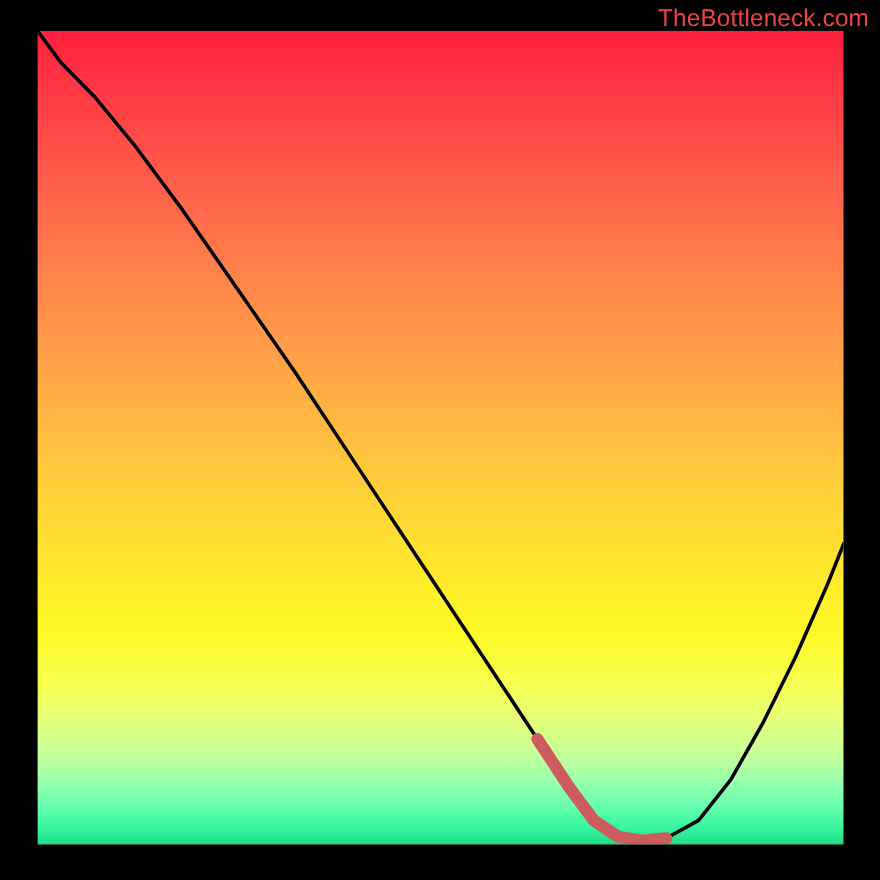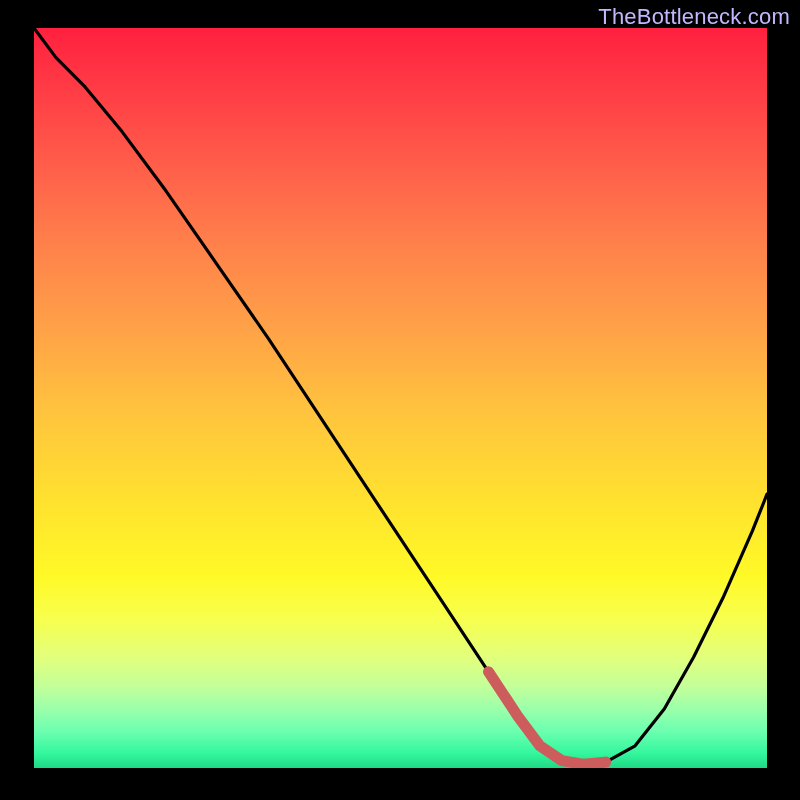--- a/index.html
+++ b/index.html
@@ -10,21 +10,21 @@
     height: 800px;
     background: #000;
   }
   .watermark {
     position: absolute;
     top: 4px;
     right: 10px;
     font-family: Arial, sans-serif;
     font-size: 22px;
     font-weight: 500;
-    color: #c4b5fd;
+    color: #ef4444;
     letter-spacing: 0.2px;
     z-index: 5;
   }
   .plot-area {
     position: absolute;
     left: 34px;
     top: 28px;
     width: 733px;
     height: 740px;
     overflow: hidden;

